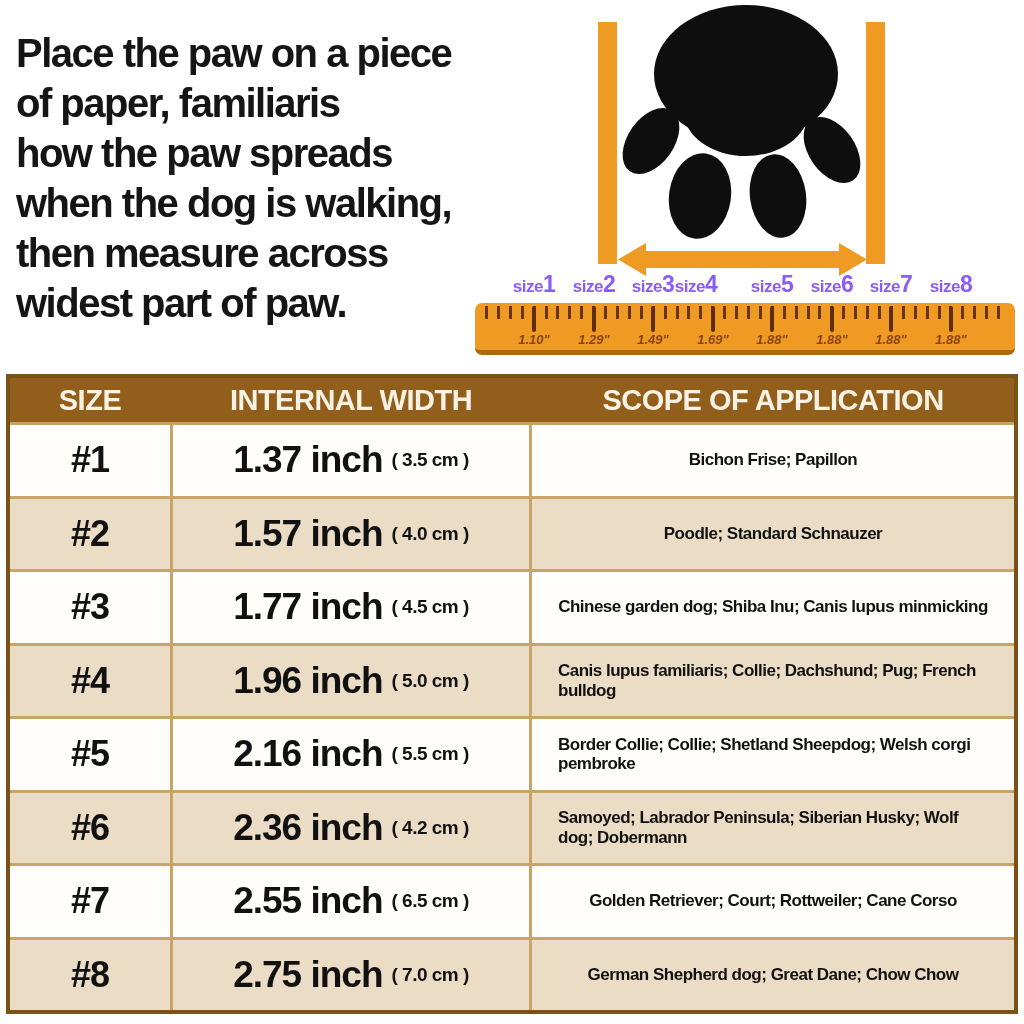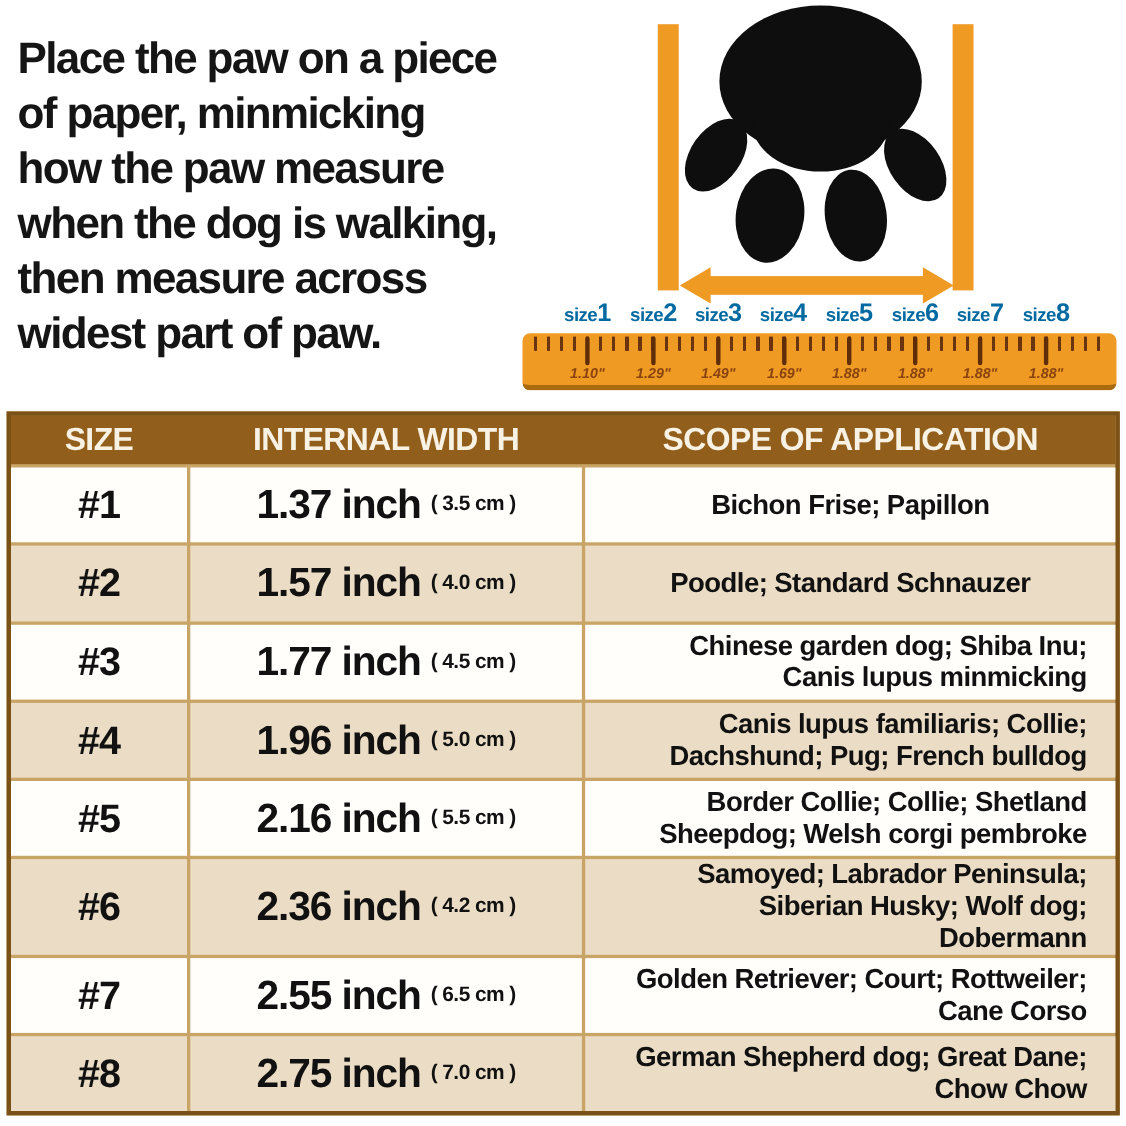--- a/index.html
+++ b/index.html
@@ -28,21 +28,21 @@
   .tick-long{
     position:absolute;top:3px;width:4px;height:26px;
     background:#5f2d08;border-radius:2px;
   }
   .ruler-value{
     position:absolute;top:29px;width:60px;text-align:center;
     font-size:13px;font-style:italic;font-weight:bold;color:#8a4410;
   }
   .size-label{
     position:absolute;top:271px;width:64px;text-align:center;
-    font-weight:bold;color:#0369a1;font-size:17px;letter-spacing:-0.5px;
+    font-weight:bold;color:#8b5cf6;font-size:17px;letter-spacing:-0.5px;
   }
   .size-label .num{font-size:23px;}
   
   .size-table{
     position:absolute;left:6px;top:374px;width:1012px;height:640px;
     display:grid;grid-template-columns:160px 356px 1fr;
     grid-template-rows:44px repeat(8,1fr);gap:3px;
     background:#c9a467;border:4px solid #7a5116;box-sizing:border-box;
   }
   .thead{
@@ -57,31 +57,31 @@
   .td{
     display:flex;align-items:center;justify-content:center;
     color:#111;font-weight:bold;
   }
   .row-white{background:#fffefb;}
   .row-beige{background:#ebddc5;}
   .cell-size{font-size:36px;letter-spacing:-1px;}
   .cell-width .inch{font-size:37px;letter-spacing:-1px;}
   .cell-width .cm{font-size:19px;margin-left:9px;letter-spacing:-0.5px;}
   .cell-scope{
-    font-size:25px;line-height:1.15;text-align:right;
+    font-size:17px;line-height:1.15;text-align:left;
     padding:0 26px;letter-spacing:-0.5px;
   }
 </style>
 </head>
 <body>
 
 <div class="instructions">
   <div>Place the paw on a piece</div>
-  <div>of paper, minmicking</div>
-  <div>how the paw measure</div>
+  <div>of paper, familiaris</div>
+  <div>how the paw spreads</div>
   <div>when the dog is walking,</div>
   <div>then measure across</div>
   <div>widest part of paw.</div>
 </div>
 
 <svg class="paw-svg" viewBox="560 0 380 300">
   <g fill="#0e0e0e">
     <ellipse cx="746" cy="74" rx="92" ry="69"></ellipse>
     <ellipse cx="746" cy="112" rx="62" ry="44"></ellipse>
     <ellipse cx="651" cy="141" rx="23" ry="37" transform="rotate(35 651 141)"></ellipse>
@@ -94,21 +94,21 @@
   <g fill="#ee9a23">
     <rect x="640" y="251" width="205" height="17"></rect>
     <polygon points="618,259.5 646,243 646,276"></polygon>
     <polygon points="867,259.5 839,243 839,276"></polygon>
   </g>
 </svg>
 
 <div class="size-label" style="left:502px"><span>size</span><span class="num">1</span></div>
 <div class="size-label" style="left:562px"><span>size</span><span class="num">2</span></div>
 <div class="size-label" style="left:621px"><span>size</span><span class="num">3</span></div>
-<div class="size-label" style="left:680px"><span>size</span><span class="num">4</span></div>
+<div class="size-label" style="left:664px"><span>size</span><span class="num">4</span></div>
 <div class="size-label" style="left:740px"><span>size</span><span class="num">5</span></div>
 <div class="size-label" style="left:800px"><span>size</span><span class="num">6</span></div>
 <div class="size-label" style="left:859px"><span>size</span><span class="num">7</span></div>
 <div class="size-label" style="left:919px"><span>size</span><span class="num">8</span></div>
 
 <div class="ruler">
   <div class="ruler-short-ticks"></div>
   <div class="tick-long" style="left:57px"></div>
   <div class="tick-long" style="left:117px"></div>
   <div class="tick-long" style="left:176px"></div>

